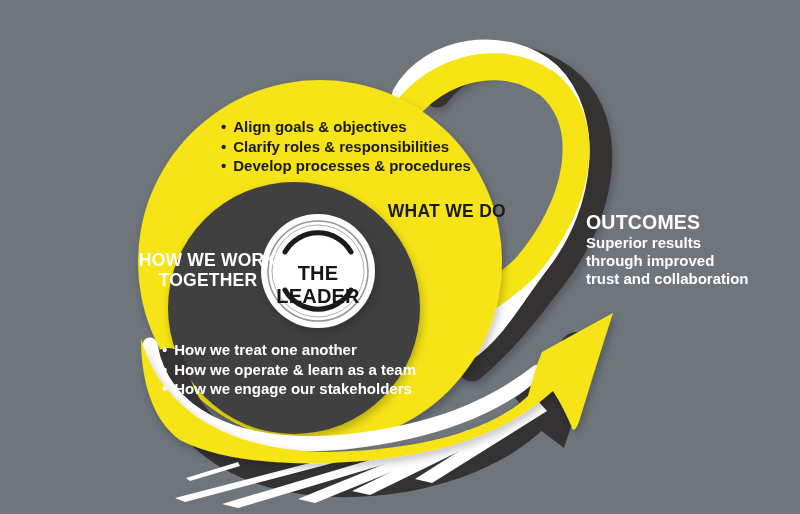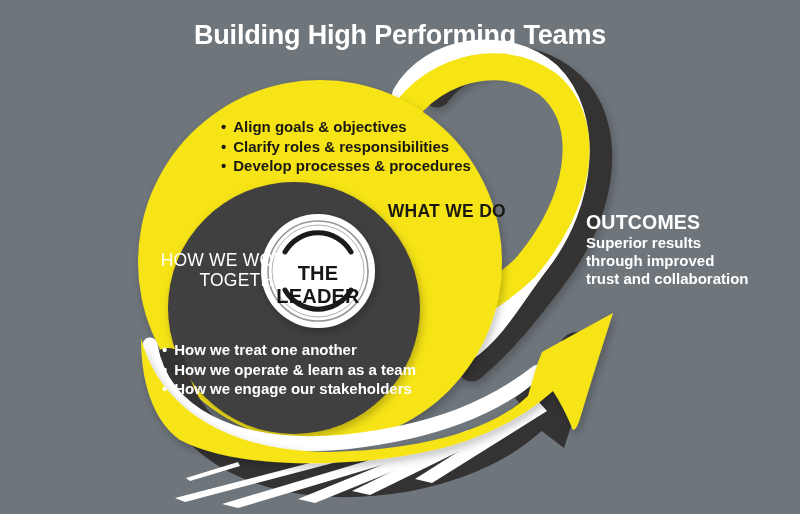--- a/index.html
+++ b/index.html
@@ -20,22 +20,22 @@
   }
   .bullets{font-size:15px;font-weight:bold;line-height:19.5px;}
   .bullet-line::before{content:"•";margin-right:7px;}
   #bullets-yellow{left:221px;top:117px;color:var(--text_black);}
   #bullets-dark{left:162px;top:340px;color:var(--white);}
   #what-we-do{
     left:306px;top:201px;width:200px;text-align:right;
     font-size:17.5px;font-weight:bold;color:var(--text_black);letter-spacing:0.3px;
   }
   #how-we-work{
-    left:118px;top:250px;width:180px;text-align:right;
-    font-size:17.5px;font-weight:normal;color:var(--white);line-height:20px;letter-spacing:0.2px;
+    left:118px;top:250px;width:180px;text-align:center;
+    font-size:17.5px;font-weight:bold;color:var(--white);line-height:20px;letter-spacing:0.2px;
   }
   #leader-label{
     left:256px;top:262px;width:124px;text-align:center;
     font-size:20px;font-weight:bold;color:#161616;letter-spacing:0.2px;
   }
   #outcomes{left:586px;top:211px;color:var(--white);}
   #outcomes .heading{font-size:19.5px;font-weight:bold;letter-spacing:0.2px;}
   #outcomes .line{font-size:15px;font-weight:bold;line-height:18px;}
   #outcomes .line:first-of-type{margin-top:5px;}
 </style>
@@ -90,21 +90,20 @@
 
     <g>
       <circle cx="318" cy="271" r="57" style="fill:var(--white)" filter="url(#soft)"></circle>
       <circle cx="318" cy="271" r="50" style="fill:none;stroke:#979797;stroke-width:1.6"></circle>
       <circle cx="318" cy="271" r="46" style="fill:none;stroke:#AFAFAF;stroke-width:1"></circle>
       <path d="M 285,252 A 38 38 0 0 1 351,252" style="fill:none;stroke:#1B1B1B;stroke-width:5;stroke-linecap:round"></path>
       <path d="M 285,290 A 38 38 0 0 0 351,290" style="fill:none;stroke:#1B1B1B;stroke-width:5;stroke-linecap:round"></path>
     </g>
   </svg>
 
-  <div class="txt" id="title">Building High Performing Teams</div>
 
   <div class="txt bullets" id="bullets-yellow">
     <div class="bullet-line">Align goals &amp; objectives</div>
     <div class="bullet-line">Clarify roles &amp; responsibilities</div>
     <div class="bullet-line">Develop processes &amp; procedures</div>
   </div>
 
   <div class="txt" id="what-we-do">WHAT WE DO</div>
 
   <div class="txt" id="how-we-work">

